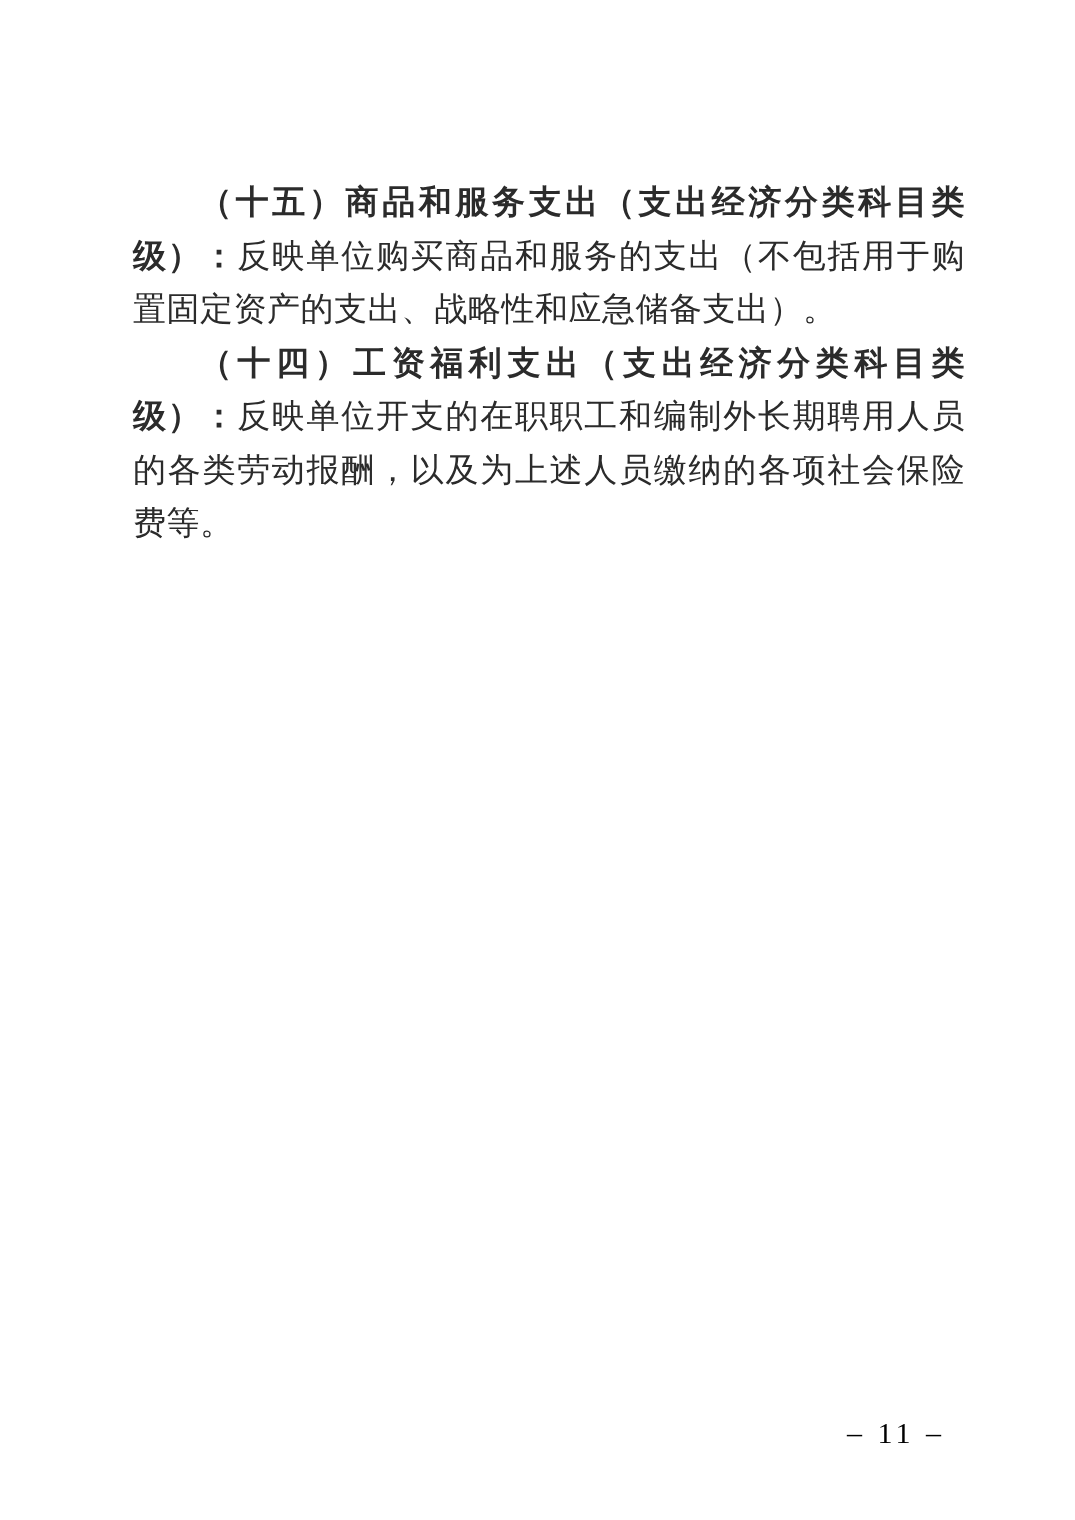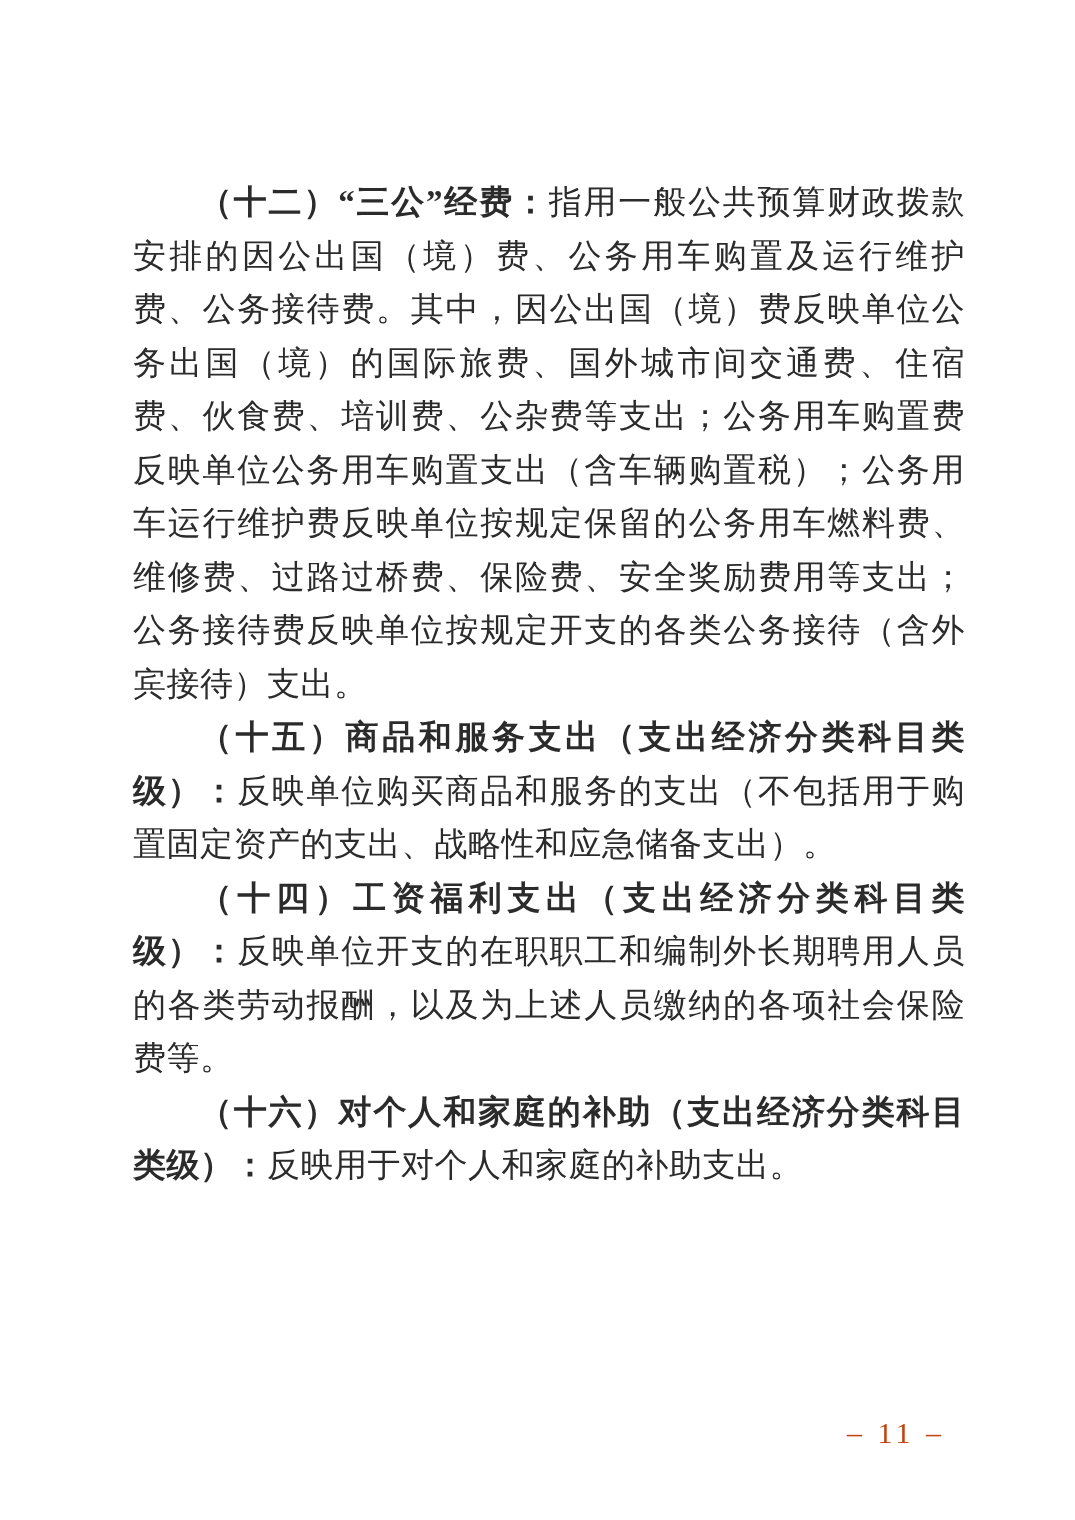--- a/index.html
+++ b/index.html
@@ -34,33 +34,31 @@
   }
   .para .lead {
     font-weight: 700;
   }
   .page-number {
     position: absolute;
     right: 130px;
     bottom: 70px;
     font-size: 30px;
     letter-spacing: 4px;
-    color: #c2410c;
+    color: #000000;
     white-space: nowrap;
     margin-left: 32px;
   }
 </style>
 </head>
 <body>
 
 <div class="page">
   <div class="doc-body">
-  <p class="para"><span class="lead">（十二）“三公”经费：</span><span class="body-text">指用一般公共预算财政拨款安排的因公出国（境）费、公务用车购置及运行维护费、公务接待费。其中，因公出国（境）费反映单位公务出国（境）的国际旅费、国外城市间交通费、住宿费、伙食费、培训费、公杂费等支出；公务用车购置费反映单位公务用车购置支出（含车辆购置税）；公务用车运行维护费反映单位按规定保留的公务用车燃料费、维修费、过路过桥费、保险费、安全奖励费用等支出；公务接待费反映单位按规定开支的各类公务接待（含外宾接待）支出。</span></p>
 
 
   <p class="para"><span class="lead">（十五）商品和服务支出（支出经济分类科目类级）：</span><span class="body-text">反映单位购买商品和服务的支出（不包括用于购置固定资产的支出、战略性和应急储备支出）。</span></p>
 
   <p class="para"><span class="lead">（十四）工资福利支出（支出经济分类科目类级）：</span><span class="body-text">反映单位开支的在职职工和编制外长期聘用人员的各类劳动报酬，以及为上述人员缴纳的各项社会保险费等。</span></p>
 
-  <p class="para"><span class="lead">（十六）对个人和家庭的补助（支出经济分类科目类级）：</span><span class="body-text">反映用于对个人和家庭的补助支出。</span></p>
 </div>
   <div class="page-number">– 11 –</div>
 </div>
 
 </body></html>

